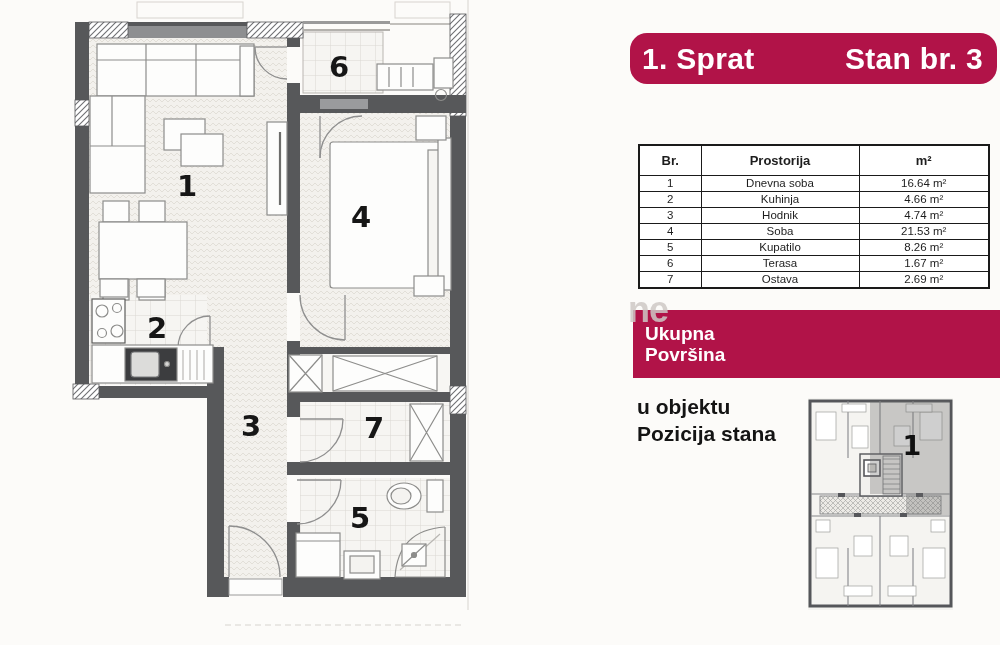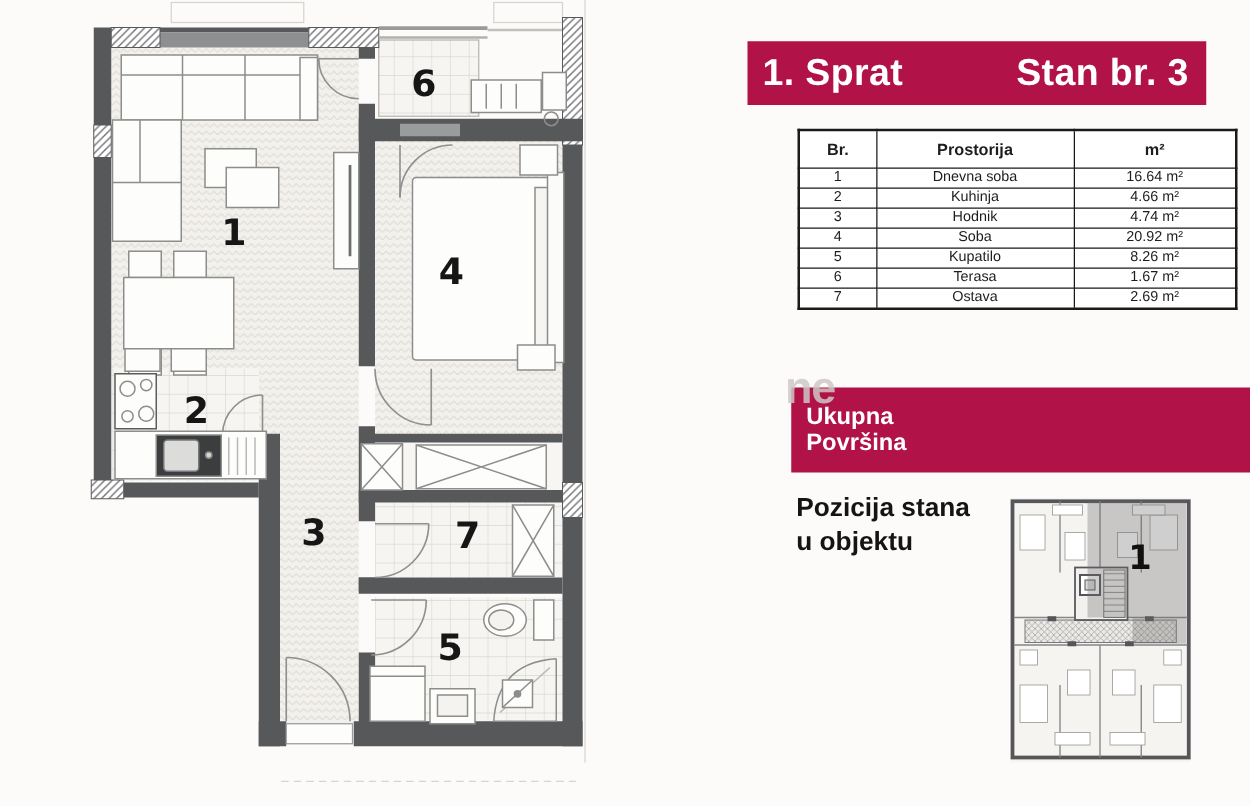--- a/index.html
+++ b/index.html
@@ -2,29 +2,29 @@
 <html><head>
 <meta charset="utf-8">
 <style>
   html,body{margin:0;padding:0;background:#e9e7e4;}
   .page{position:relative;width:1000px;height:645px;background:#fcfbf9;overflow:hidden;
         font-family:"Liberation Sans",sans-serif;}
   svg text{font-family:"DejaVu Sans",sans-serif;}
 
   
   .banner{position:absolute;background:#b11348;color:#fff;display:flex;align-items:center;box-sizing:border-box;}
-  .banner-header{left:598px;top:33px;width:367px;height:51px;justify-content:space-between;
-                 padding:0 14px 0 12px;font-weight:bold;font-size:30px;letter-spacing:.3px;}
+  .banner-header{left:630px;top:33px;width:367px;height:51px;justify-content:space-between;
+                 padding:0 14px 0 12px;font-weight:bold;font-size:30px;letter-spacing:.3px;border-radius:17px;}
   .banner-total{left:633px;top:310px;width:367px;height:68px;padding:0 8px 0 12px;}
   .total-label{font-weight:bold;font-size:19px;line-height:1.12;}
   .total-value{font-weight:bold;font-size:46px;letter-spacing:-1px;flex:1;text-align:center;}
 
   table.areas{position:absolute;left:638px;top:103px;width:350px;border-collapse:collapse;
               table-layout:fixed;color:#1d1d1d;font-size:11.5px;background:#fff;}
-  table.areas,table.areas th,table.areas td{border:1px solid #1a1a1a;}
+  table.areas,table.areas th,table.areas td{border:1px solid #1a1a1a;margin-top:41px;}
   table.areas{border-width:2px;}
   table.areas th{height:29px;font-size:13px;font-weight:bold;text-align:center;padding:0;}
   table.areas td{height:15px;line-height:1.05;text-align:center;padding:0;white-space:nowrap;overflow:hidden;}
 
   .pozicija{position:absolute;left:637px;top:393px;font-size:21px;font-weight:600;color:#141414;line-height:1.3;}
 
   .watermark{position:absolute;left:628px;top:289px;z-index:5;font-weight:bold;font-size:36px;
              color:rgba(206,200,198,.85);letter-spacing:-1px;pointer-events:none;}
 
   .main-plan{position:absolute;left:0;top:0;}
@@ -242,21 +242,21 @@
           <td>4.66 m²</td>
         </tr>
         <tr>
           <td>3</td>
           <td>Hodnik</td>
           <td>4.74 m²</td>
         </tr>
         <tr>
           <td>4</td>
           <td>Soba</td>
-          <td>20.92 m²</td>
+          <td>21.53 m²</td>
         </tr>
         <tr>
           <td>5</td>
           <td>Kupatilo</td>
           <td>8.26 m²</td>
         </tr>
         <tr>
           <td>6</td>
           <td>Terasa</td>
           <td>1.67 m²</td>
@@ -272,22 +272,22 @@
   <div class="watermark">ne</div>
 
   <div class="banner banner-total">
     <div class="total-label">
       <div>Ukupna</div>
       <div>Površina</div>
     </div>
   </div>
 
   <div class="pozicija">
+    <div>u objektu</div>
     <div>Pozicija stana</div>
-    <div>u objektu</div>
   </div>
 
   <svg class="mini-plan" width="145" height="212" viewBox="0 0 145 212">
     <defs>
       <pattern id="cross" width="5" height="5" patternUnits="userSpaceOnUse">
         <rect width="5" height="5" fill="#eceae6"></rect>
         <path d="M0,5 L5,0 M0,0 L5,5" stroke="#9fa09e" stroke-width="0.6"></path>
       </pattern>
       <pattern id="stairs" width="6" height="5" patternUnits="userSpaceOnUse">
         <rect width="6" height="5" fill="#f2f1ee"></rect>

